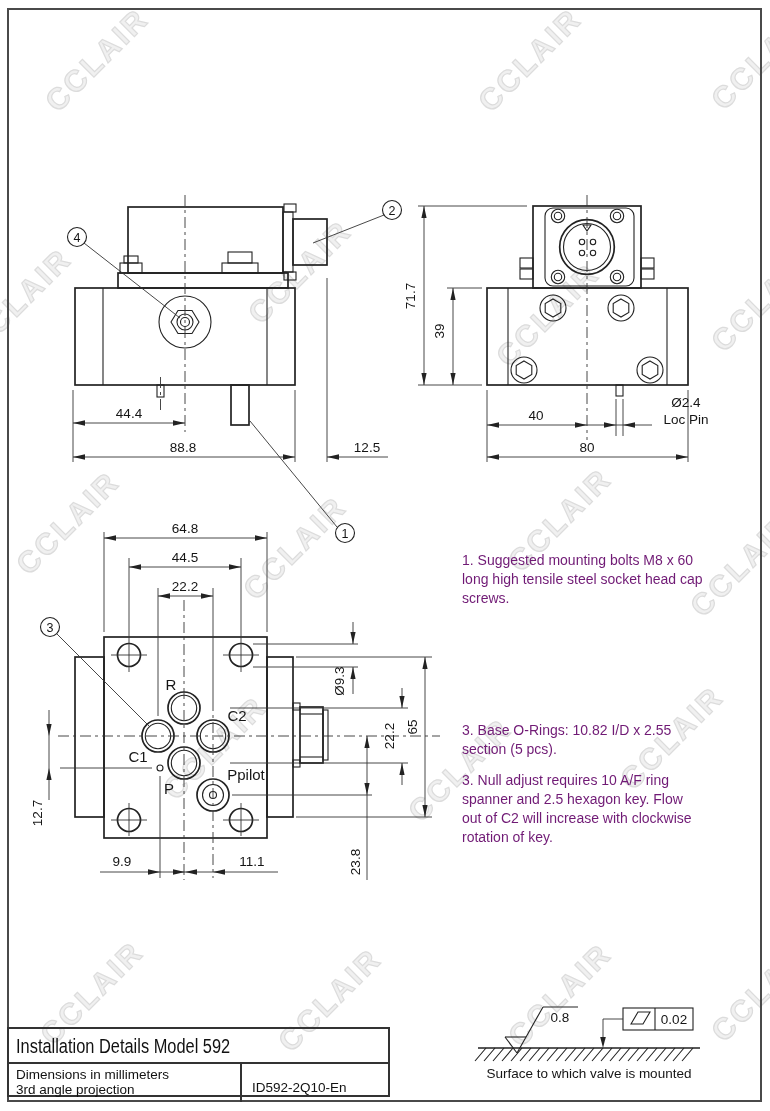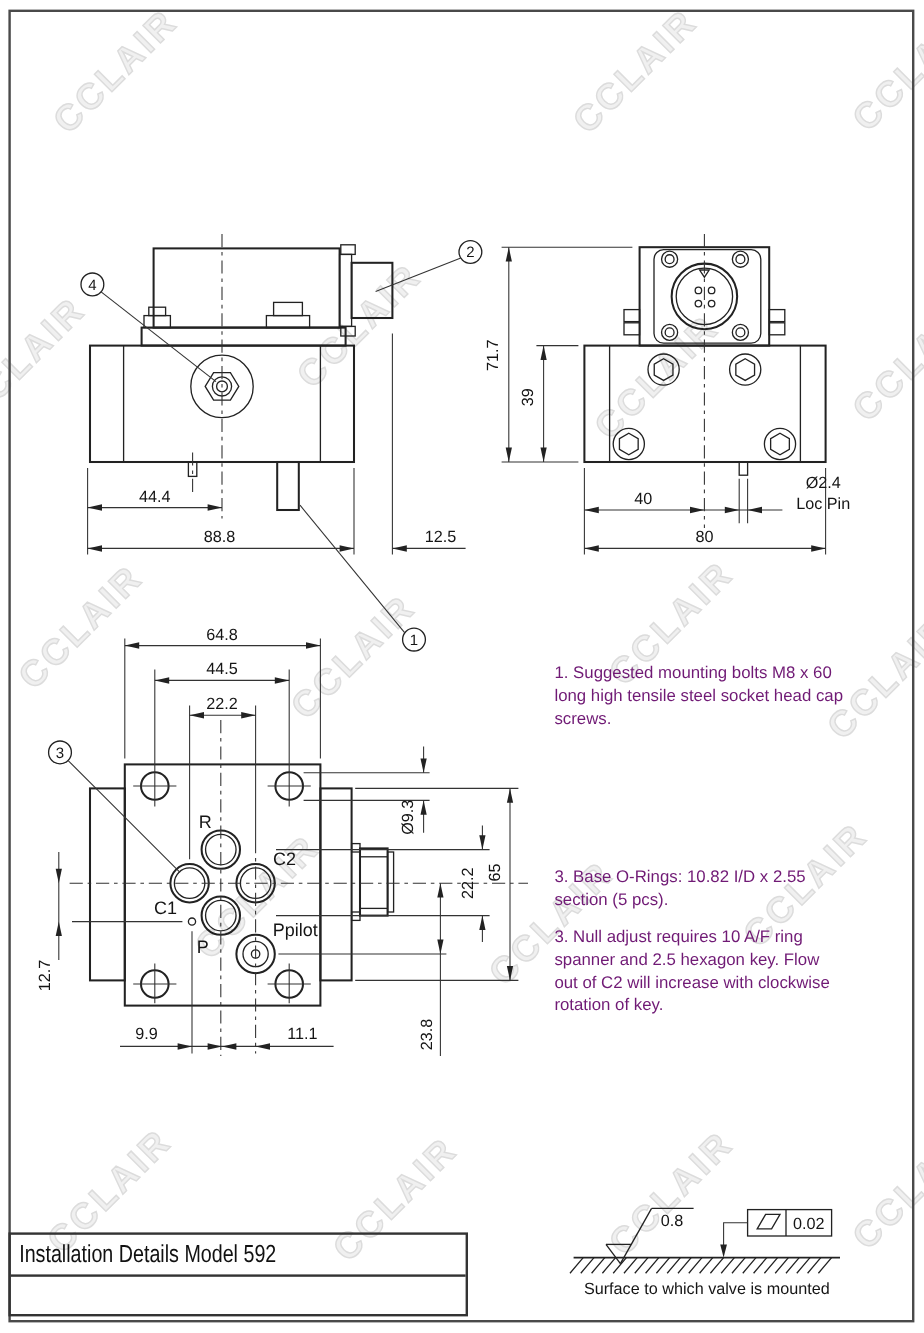--- a/index.html
+++ b/index.html
@@ -306,15 +306,24 @@
 section (5 pcs).</div>
   <div class="note" style="top:771px">3. Null adjust requires 10 A/F ring
 spanner and 2.5 hexagon key. Flow
 out of C2 will increase with clockwise
 rotation of key.</div>
 
   <div class="title-block">
     <div class="tb-title">
       <span>Installation Details Model 592</span>
     </div>
+    <div class="tb-row">
+      <div class="tb-cell-left">
+        <div>Dimensions in millimeters</div>
+        <div>3rd angle projection</div>
+      </div>
+      <div class="tb-cell-right">
+        <span>ID592-2Q10-En</span>
+      </div>
+    </div>
   </div>
 
 </div>
 
 </body></html>

